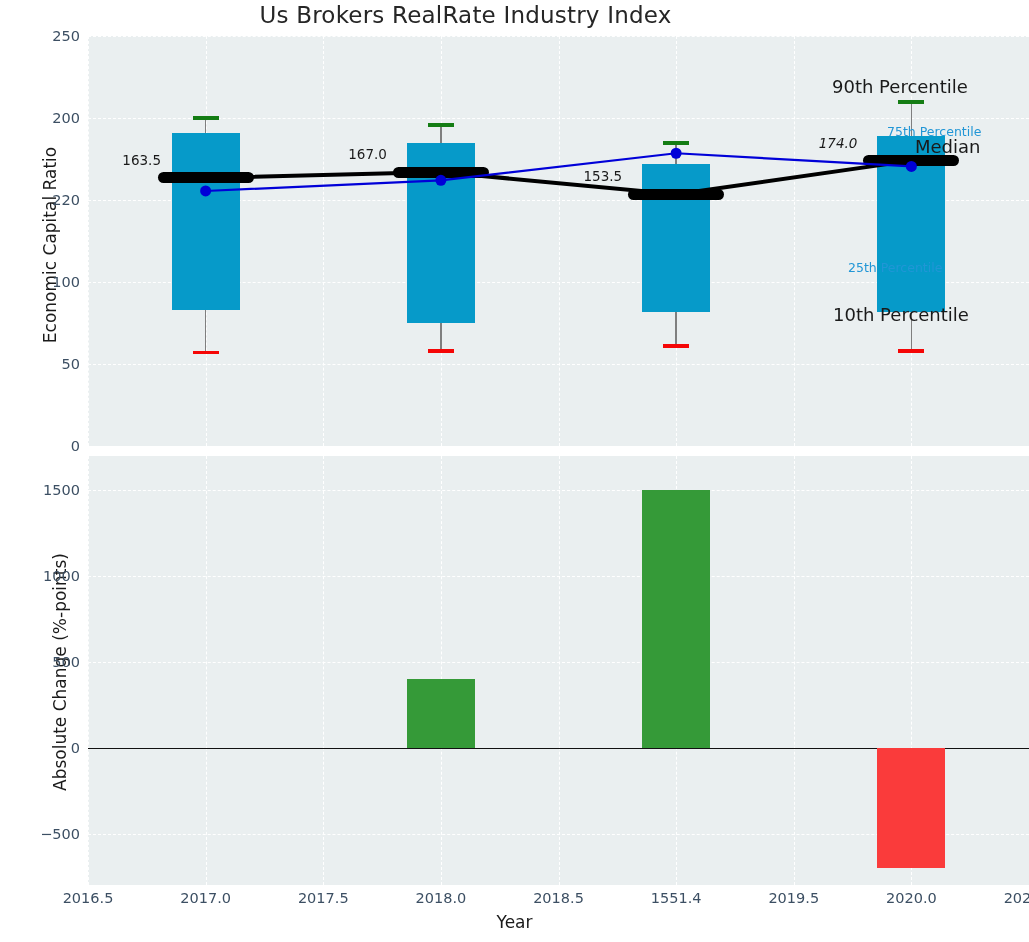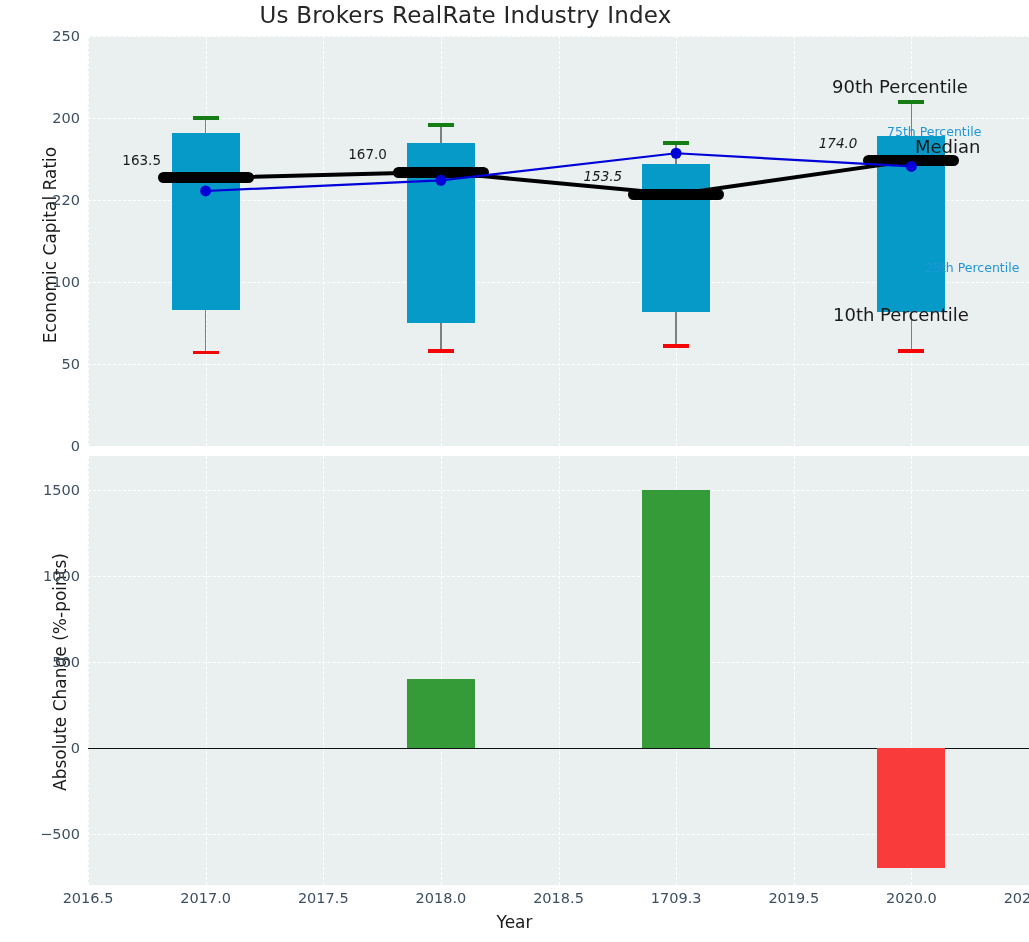--- a/index.html
+++ b/index.html
@@ -267,35 +267,35 @@
       <div class="ytick" style="top: 490.32px;">1500</div>
     </div>
 
   <div id="xticks"></div>
   <div class="axis-label" id="xlabel">Year</div>
 
 
   <div class="annot annot-black" style="left:832px; top:76px;">90th Percentile</div>
   <div class="annot annot-blue" style="left:887px; top:124px;">75th Percentile</div>
   <div class="annot annot-black" style="left:915px; top:136px;">Median</div>
-  <div class="annot annot-blue" style="left:925px; top:260px;">25th Percentile</div>
+  <div class="annot annot-blue" style="left:848px; top:260px;">25th Percentile</div>
   <div class="annot annot-black" style="left:833px; top:304px;">10th Percentile</div>
 
 <div class="xtick" style="left: 88px;">2016.5</div>
     <div class="xtick" style="left: 205.625px;">2017.0</div>
     <div class="xtick" style="left: 323.25px;">2017.5</div>
     <div class="xtick" style="left: 440.875px;">2018.0</div>
     <div class="xtick" style="left: 558.5px;">2018.5</div>
-    <div class="xtick" style="left: 676.125px;">1709.3</div>
+    <div class="xtick" style="left: 676.125px;">1551.4</div>
     <div class="xtick" style="left: 793.75px;">2019.5</div>
     <div class="xtick" style="left: 911.375px;">2020.0</div>
     <div class="xtick" style="left: 1029px;">2020.5</div>
     <div class="value-label" style="left: 161px; top: 159.86px;">163.5</div>
     <div class="value-label" style="left: 386.875px; top: 154.12px;">167.0</div>
-    <div class="value-label" style="left: 622.125px; top: 176.26px; font-style: italic;">153.5</div>
+    <div class="value-label" style="left: 622.125px; top: 176.26px;">153.5</div>
     <div class="value-label" style="left: 857.375px; top: 142.64px; font-style: italic;">174.0</div>
     <svg id="overlay-top" width="941" height="410">
       <polyline points="117.625,141.85999999999999 352.875,136.12 588.125,158.26 823.375,124.63999999999999" fill="none" stroke="#000000" stroke-width="4"></polyline>
       <polyline points="117.625,154.98 352.875,144.32 588.125,117.25999999999999 823.375,130.38" fill="none" stroke="#0000d8" stroke-width="2.2"></polyline>
       <circle cx="117.625" cy="154.98" r="5.5" fill="#0000d8"></circle>
       <circle cx="352.875" cy="144.32" r="5.5" fill="#0000d8"></circle>
       <circle cx="588.125" cy="117.25999999999999" r="5.5" fill="#0000d8"></circle>
       <circle cx="823.375" cy="130.38" r="5.5" fill="#0000d8"></circle>
     </svg>
   </div>

